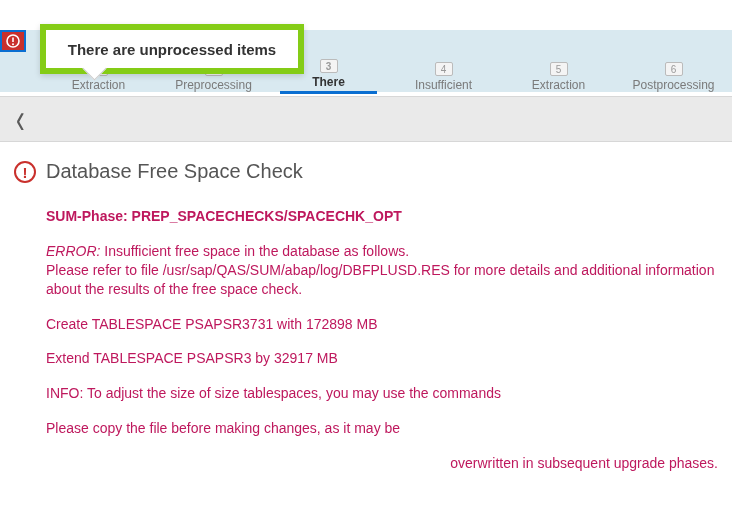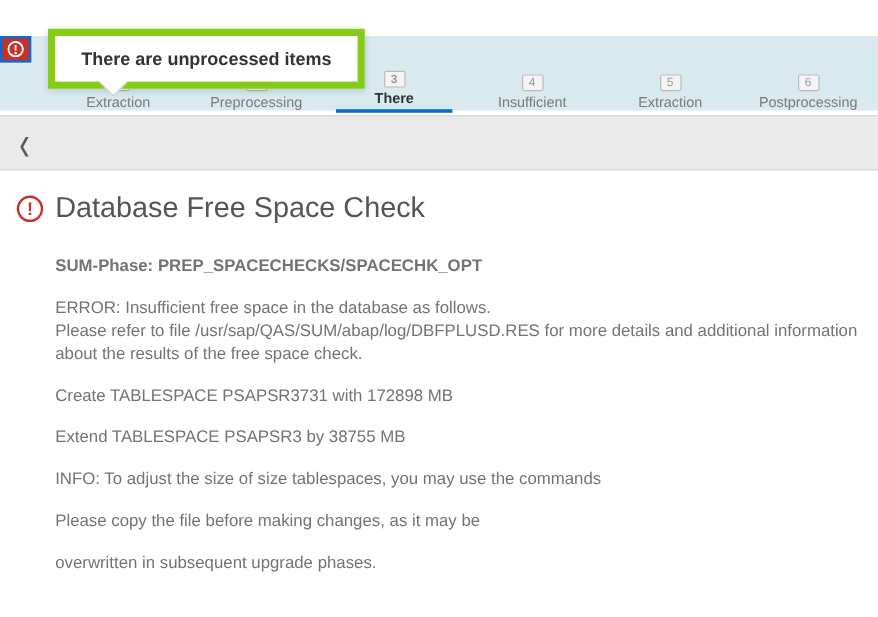--- a/index.html
+++ b/index.html
@@ -142,37 +142,37 @@
     border: 2px solid #c9302c;
     border-radius: 50%;
     color: #c9302c;
     font-weight: bold;
     text-align: center;
     line-height: 20px;
     font-size: 15px;
     flex: none;
   }
   .page-title {
-    font-size: 24px;
+    font-size: 20px;
     color: #555;
     font-weight: normal;
   }
   .body-area {
     padding-left: 32px;
     font-size: 14px;
-    color: #737373;
+    color: #be185d;
     line-height: 1.35;
   }
   .phase-line {
     font-weight: bold;
     margin-bottom: 20px;
   }
   .body-area p { margin-bottom: 16px; }
-  .body-area p.tight { margin-bottom: 3px; }
-  .err-word { }
+  .body-area p.tight { margin-bottom: 3px; text-align: right; }
+  .err-word { font-style: italic; }
 </style>
 </head>
 <body>
 
 <div class="top-bar">
   <div class="home-label">HOME</div>
   <div class="alert-band"></div>
 
   <div class="alert-badge">
     <span>
@@ -228,18 +228,18 @@
 
   <div class="body-area">
     <p class="phase-line">
       <span>SUM-Phase: </span><span>PREP_SPACECHECKS/SPACECHK_OPT</span>
     </p>
     <p>
       <span class="err-word">ERROR:</span><span> Insufficient free space in the database as follows.</span><br>
       <span>Please refer to file /usr/sap/QAS/SUM/abap/log/DBFPLUSD.RES for more details and additional information about the results of the free space check.</span>
     </p>
     <p>Create TABLESPACE PSAPSR3731 with 172898 MB</p>
-    <p>Extend TABLESPACE PSAPSR3 by 38755 MB</p>
+    <p>Extend TABLESPACE PSAPSR3 by 32917 MB</p>
     <p>INFO: To adjust the size of size tablespaces, you may use the commands</p>
     <p>Please copy the file before making changes, as it may be</p>
     <p class="tight">overwritten in subsequent upgrade phases.</p>
   </div>
 </div>
 
 </body></html>

